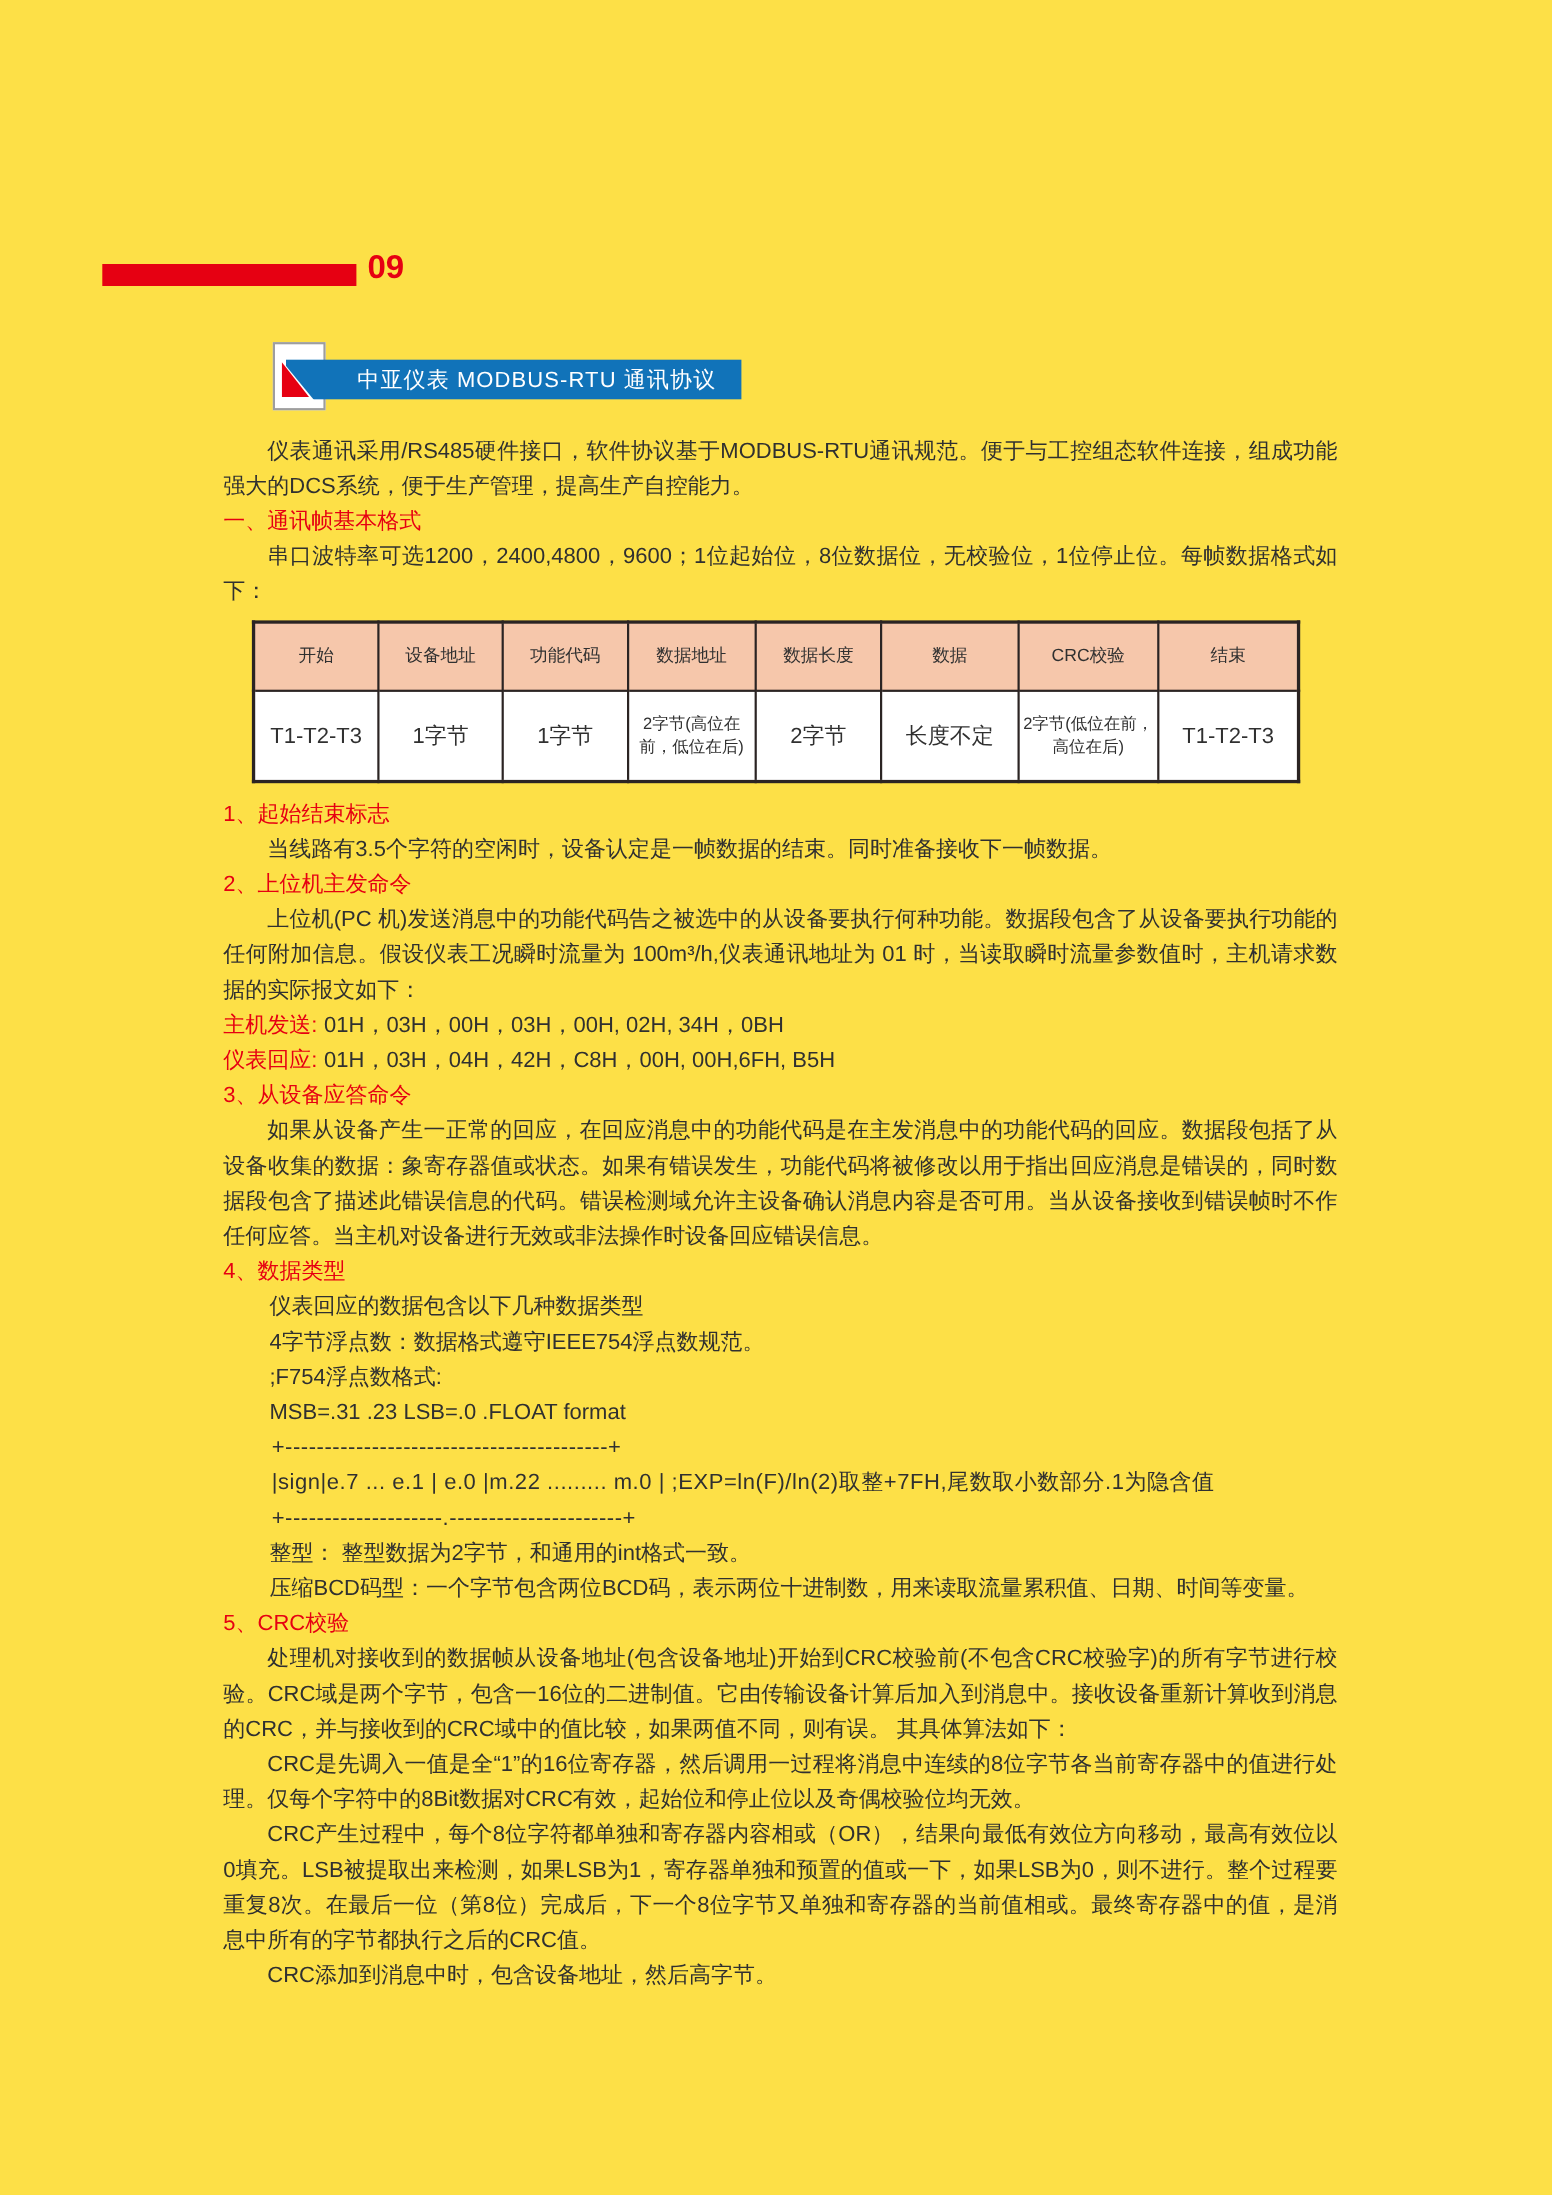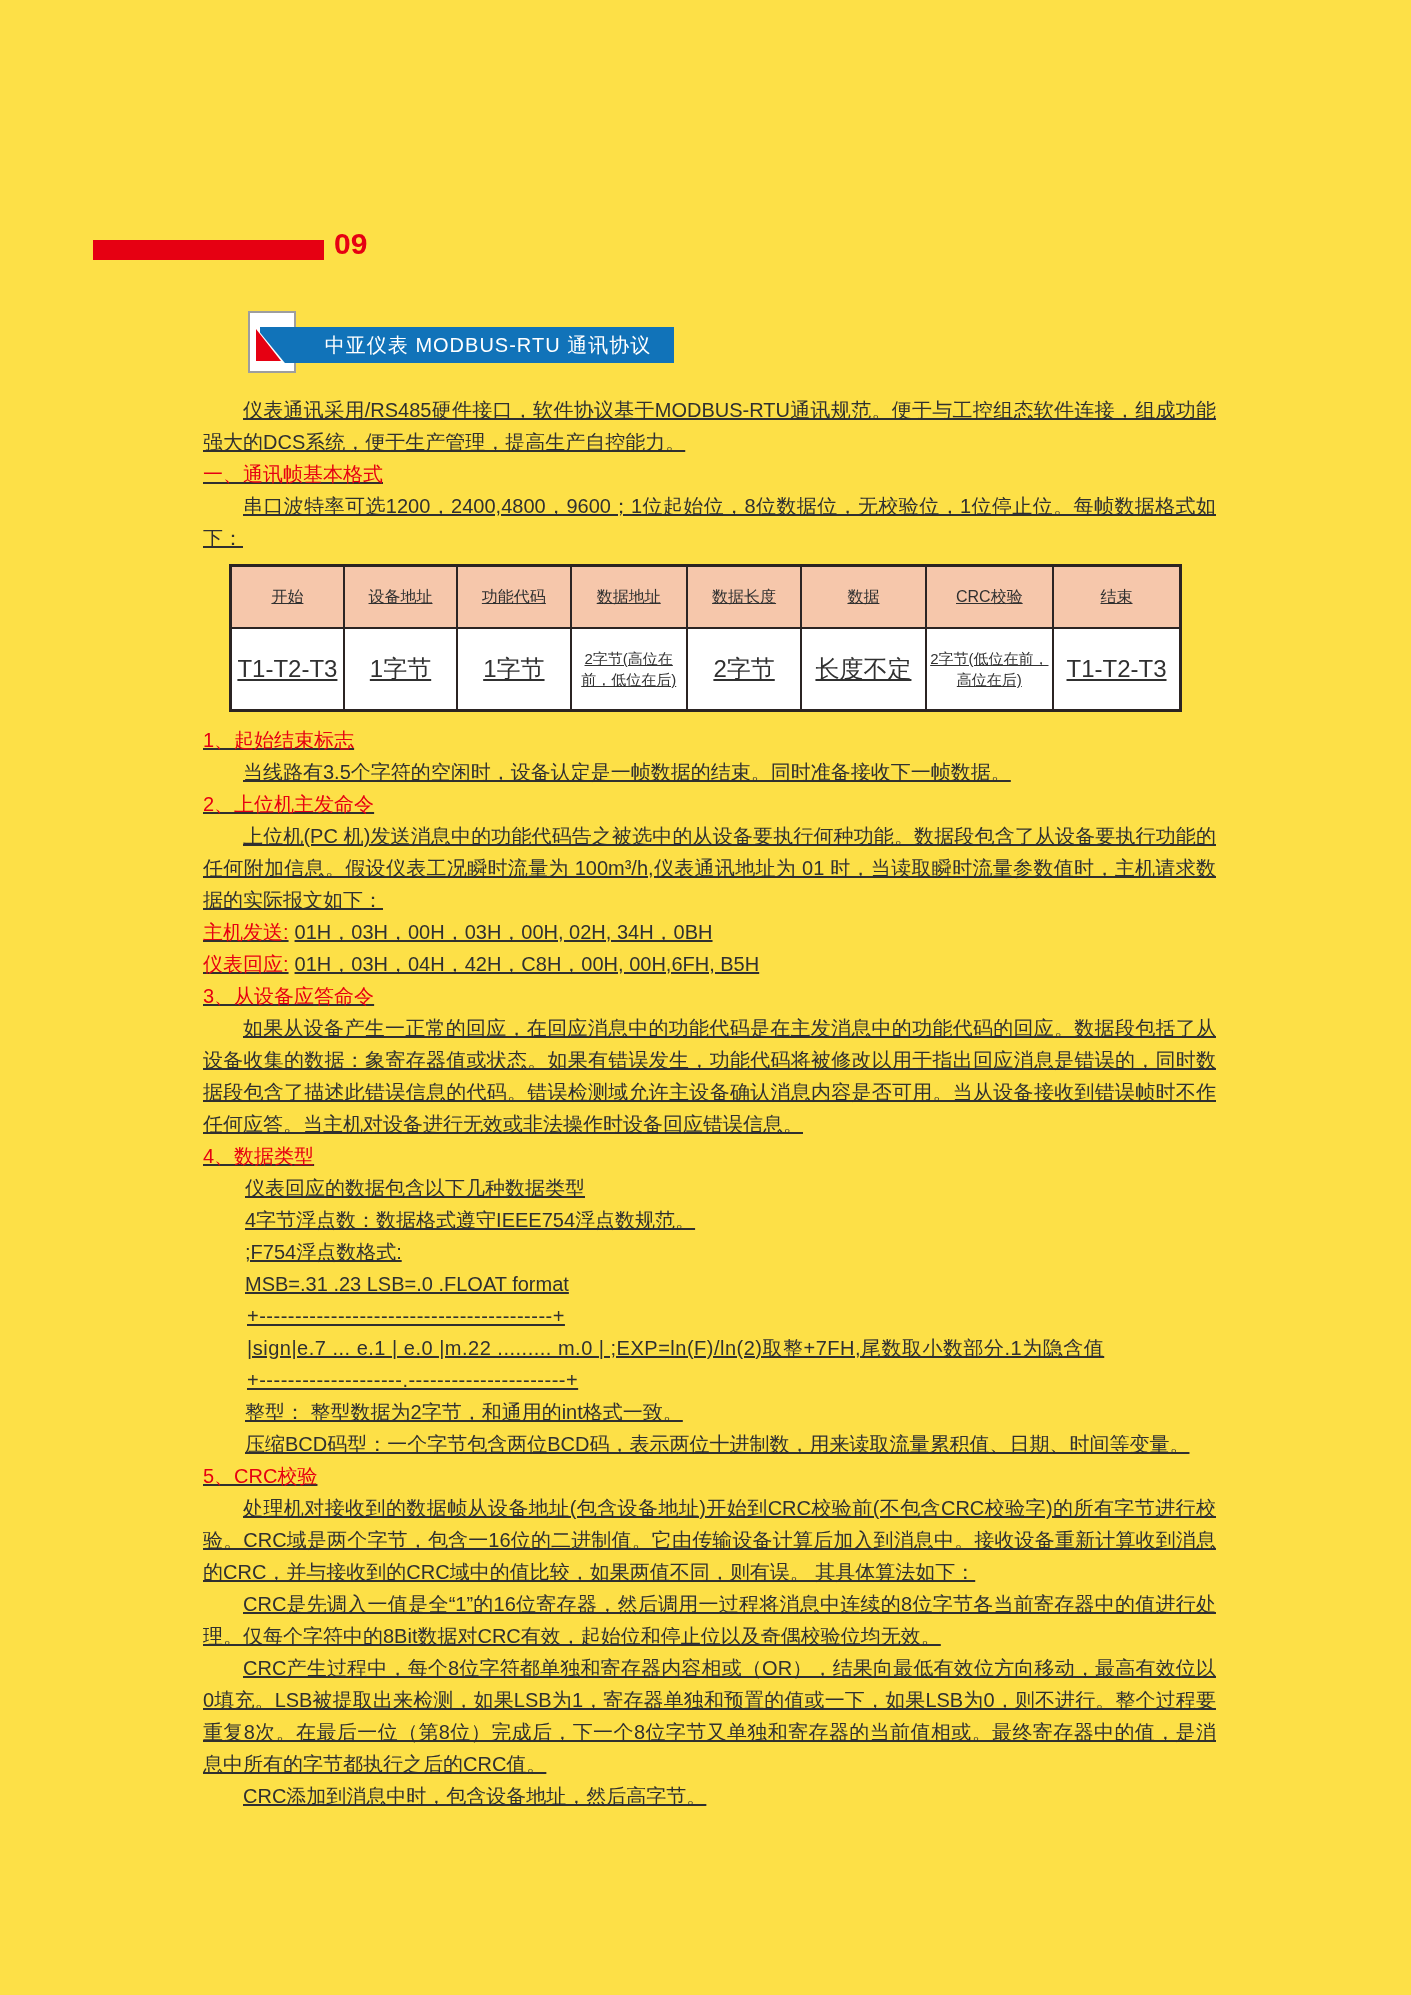--- a/index.html
+++ b/index.html
@@ -16,36 +16,36 @@
   .banner-bar{
     position:absolute;left:12px;top:16px;width:372px;height:36px;background:#1173b9;
     display:flex;align-items:center;justify-content:center;padding-left:42px;box-sizing:content-box;
   }
   .banner-title{color:#ffffff;font-size:20px;font-weight:normal;letter-spacing:1px;white-space:nowrap;}
   .banner-tri-white{position:absolute;left:5px;top:13px;width:36px;height:44px;background:#ffffff;
     clip-path:polygon(0 0,0 100%,100% 100%);}
   .banner-tri{position:absolute;left:8px;top:18px;width:25px;height:32px;background:#e60012;
     clip-path:polygon(0 0,0 100%,100% 100%);}
   
-  .content{position:absolute;left:203px;top:394px;width:1013px;font-size:20px;line-height:32px;text-align:justify;text-decoration:underline;}
+  .content{position:absolute;left:203px;top:394px;width:1013px;font-size:20px;line-height:32px;text-align:justify;}
   .content p{margin:0;}
   .ind{text-indent:2em;}
   .red{color:#e60012;}
   .redhead{color:#e60012;margin:0;text-align:left;}
   .hexline{white-space:nowrap;text-align:left;}
   .hexline .red{margin-right:6px;}
   .line{text-align:left;}
   .line.ind2{padding-left:2.1em;}
   .ascii{white-space:pre;text-align:left;padding-left:2.2em;letter-spacing:0.5px;}
   
   .tbl-wrap{margin:10px 0 12px 26px;}
   table.frame{border-collapse:collapse;width:953px;table-layout:fixed;border:3px solid #2b2423;}
   table.frame th,table.frame td{border:2px solid #2b2423;text-align:center;vertical-align:middle;padding:0 4px;}
   table.frame th{background:#f6c7ab;font-weight:normal;font-size:16px;height:60px;}
-  table.frame td{background:#ffffff;font-size:24px;height:56px;line-height:24px;}
+  table.frame td{background:#ffffff;font-size:20px;height:56px;line-height:24px;}
   table.frame td.small{font-size:15px;line-height:21px;padding:12px 2px;}
 </style>
 </head>
 <body>
 
 <div class="page">
 
   <div class="pagebar"></div>
   <div class="pagenum">09</div>
 

